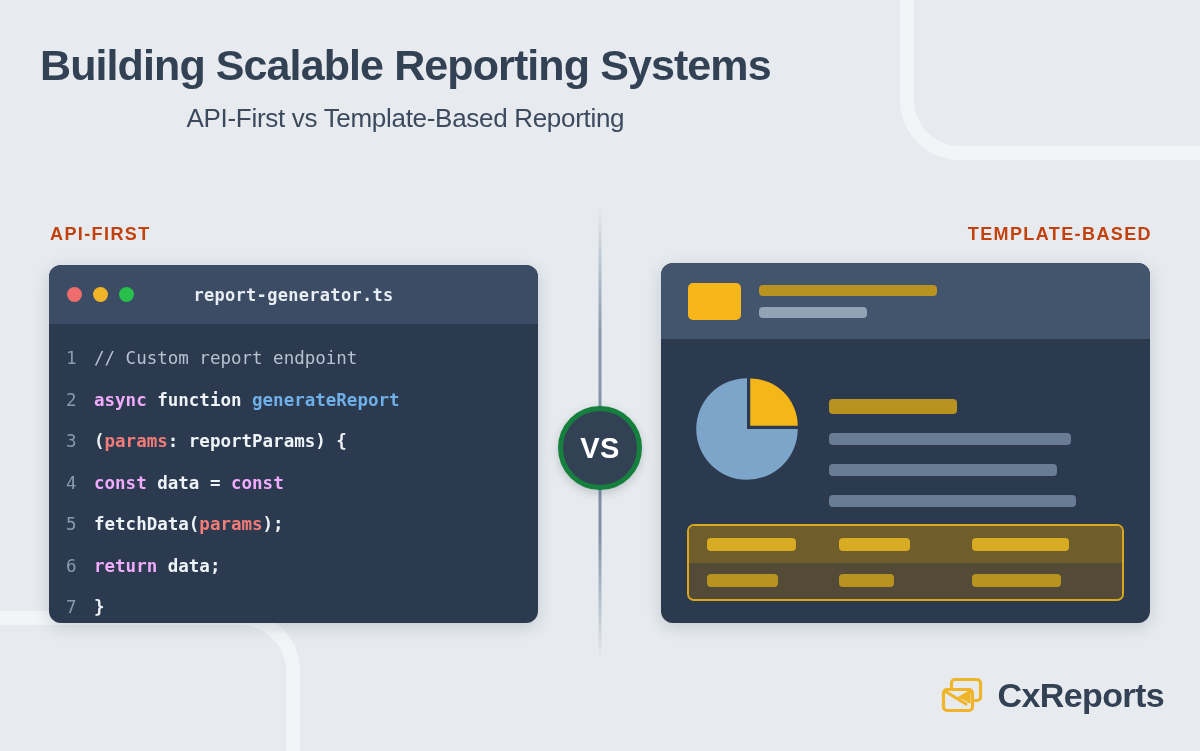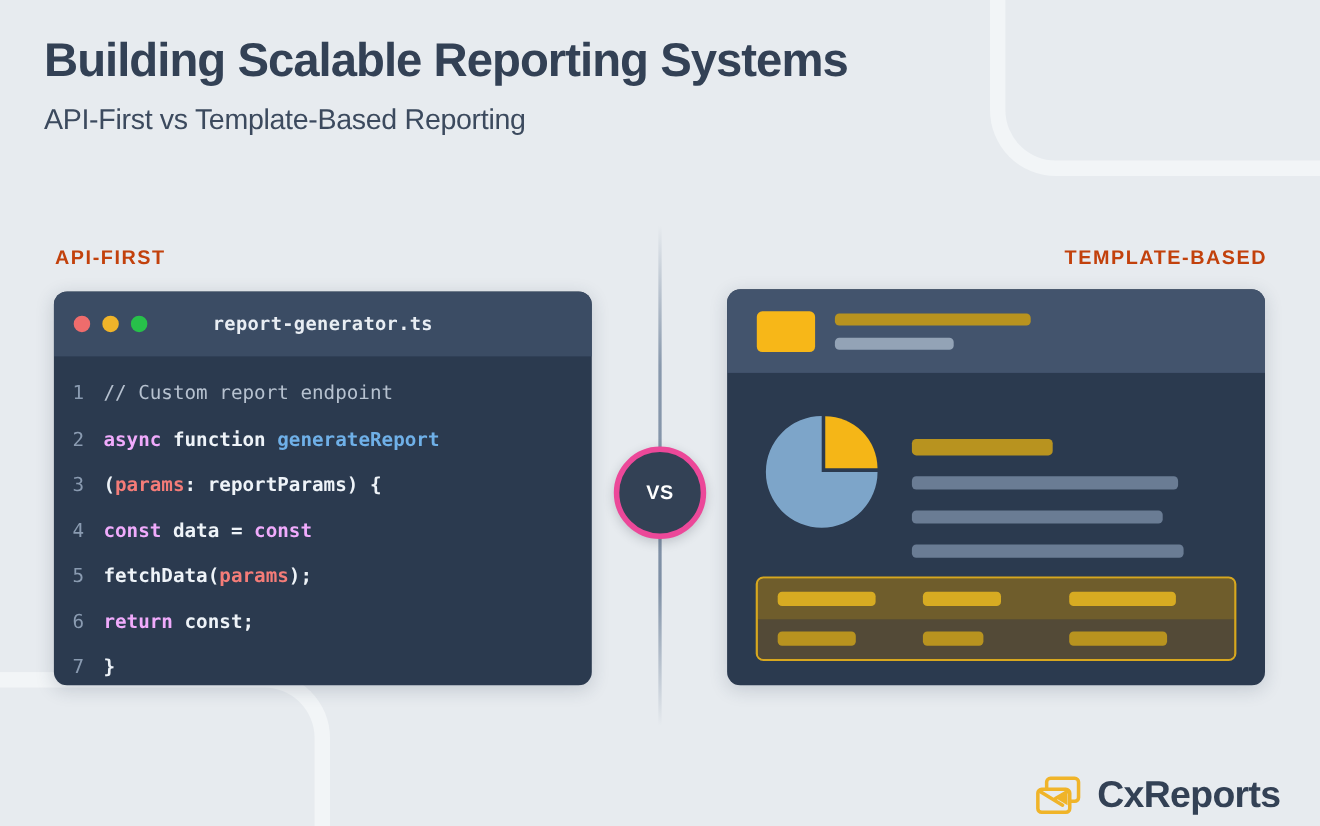--- a/index.html
+++ b/index.html
@@ -37,23 +37,24 @@
     width: 460px;
     height: 310px;
     border-radius: 0 60px 0 0;
     border-bottom: none;
     border-left: none;
   }
 
   
   .header {
     position: absolute;
-    top: 30px;
+    top: 40px;
     left: 40px;
     z-index: 4;
+    text-align: center;
   }
   .title {
     font-size: 43px;
     font-weight: 700;
     color: #334155;
     letter-spacing: -0.9px;
     line-height: 1.18;
     white-space: nowrap;
   }
   .subtitle {
@@ -95,26 +96,26 @@
   }
   .vs-badge {
     position: absolute;
     left: 600px;
     top: 448px;
     transform: translate(-50%, -50%);
     width: 84px;
     height: 84px;
     border-radius: 50%;
     background: #334155;
-    border: 5px solid #ec4899;
+    border: 5px solid #15803d;
     display: flex;
     align-items: center;
     justify-content: center;
     color: #ffffff;
-    font-size: 18px;
+    font-size: 29px;
     font-weight: 700;
     letter-spacing: 0.5px;
     z-index: 6;
     box-shadow: 0 3px 10px rgba(40,50,65,0.22);
   }
 
   
   .code-window {
     position: absolute;
     left: 49px;
@@ -252,21 +253,21 @@
   }
   .tpl-trow-head { background: #6f5d2c; }
   .tpl-trow-body { background: #534a37; }
   .tcell { flex: 1; display: flex; }
   .tcell .bar { height: 13px; }
 
   
   .brand {
     position: absolute;
     right: 36px;
-    bottom: 8px;
+    bottom: 36px;
     display: flex;
     align-items: center;
     gap: 14px;
     z-index: 4;
   }
   .brand-name {
     font-size: 34px;
     font-weight: 700;
     color: #334155;
     letter-spacing: -0.6px;
@@ -297,21 +298,21 @@
       <span class="dot dot-green"></span>
     </div>
     <div class="code-filename">report-generator.ts</div>
   </div>
   <div class="code-body" id="code-body">
       <div class="code-line"><span class="ln">1</span><span class="tok t-comment">// Custom report endpoint</span></div>
       <div class="code-line"><span class="ln">2</span><span class="tok t-keyword">async</span><span class="tok t-plain"> function </span><span class="tok t-fn">generateReport</span></div>
       <div class="code-line"><span class="ln">3</span><span class="tok t-plain">(</span><span class="tok t-param">params</span><span class="tok t-plain">: reportParams) {</span></div>
       <div class="code-line"><span class="ln">4</span><span class="tok t-keyword">const</span><span class="tok t-plain"> data = </span><span class="tok t-keyword">const</span></div>
       <div class="code-line"><span class="ln">5</span><span class="tok t-plain">fetchData(</span><span class="tok t-param">params</span><span class="tok t-plain">);</span></div>
-      <div class="code-line"><span class="ln">6</span><span class="tok t-keyword">return</span><span class="tok t-plain"> const;</span></div>
+      <div class="code-line"><span class="ln">6</span><span class="tok t-keyword">return</span><span class="tok t-plain"> data;</span></div>
       <div class="code-line"><span class="ln">7</span><span class="tok t-plain">}</span></div>
     </div>
 </div>
 
 <div class="tpl-window">
   <div class="tpl-header">
     <div class="tpl-logo"></div>
     <div class="tpl-head-lines">
       <div class="bar bar-gold" style="width:178px"></div>
       <div class="bar bar-gray" style="width:108px"></div>

